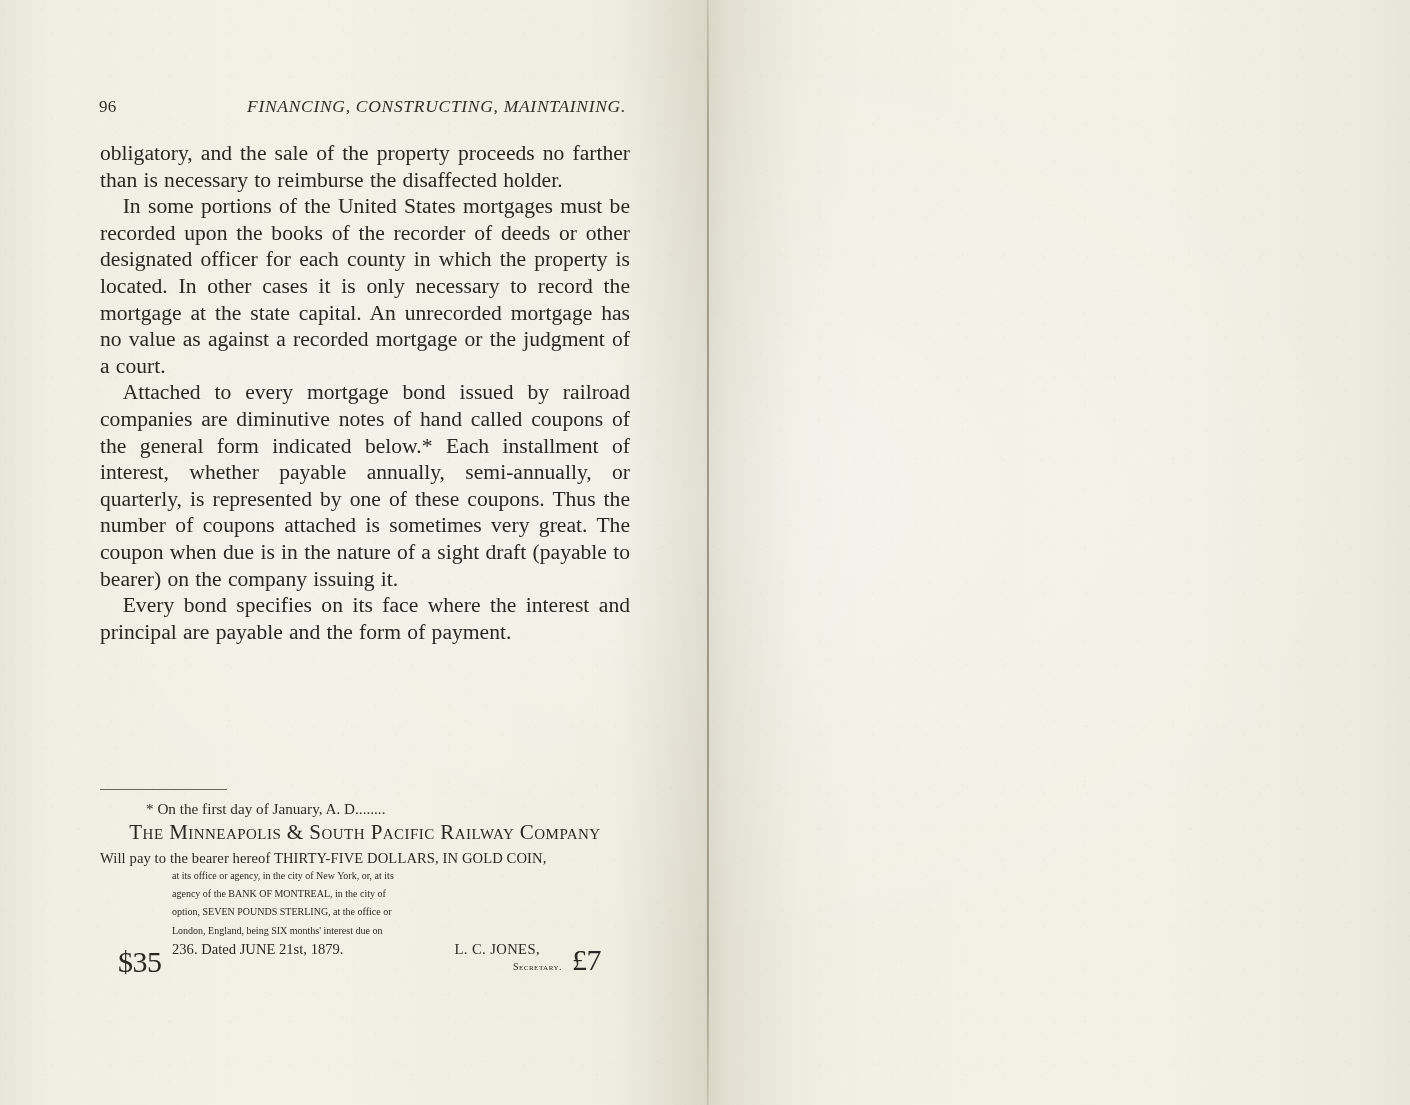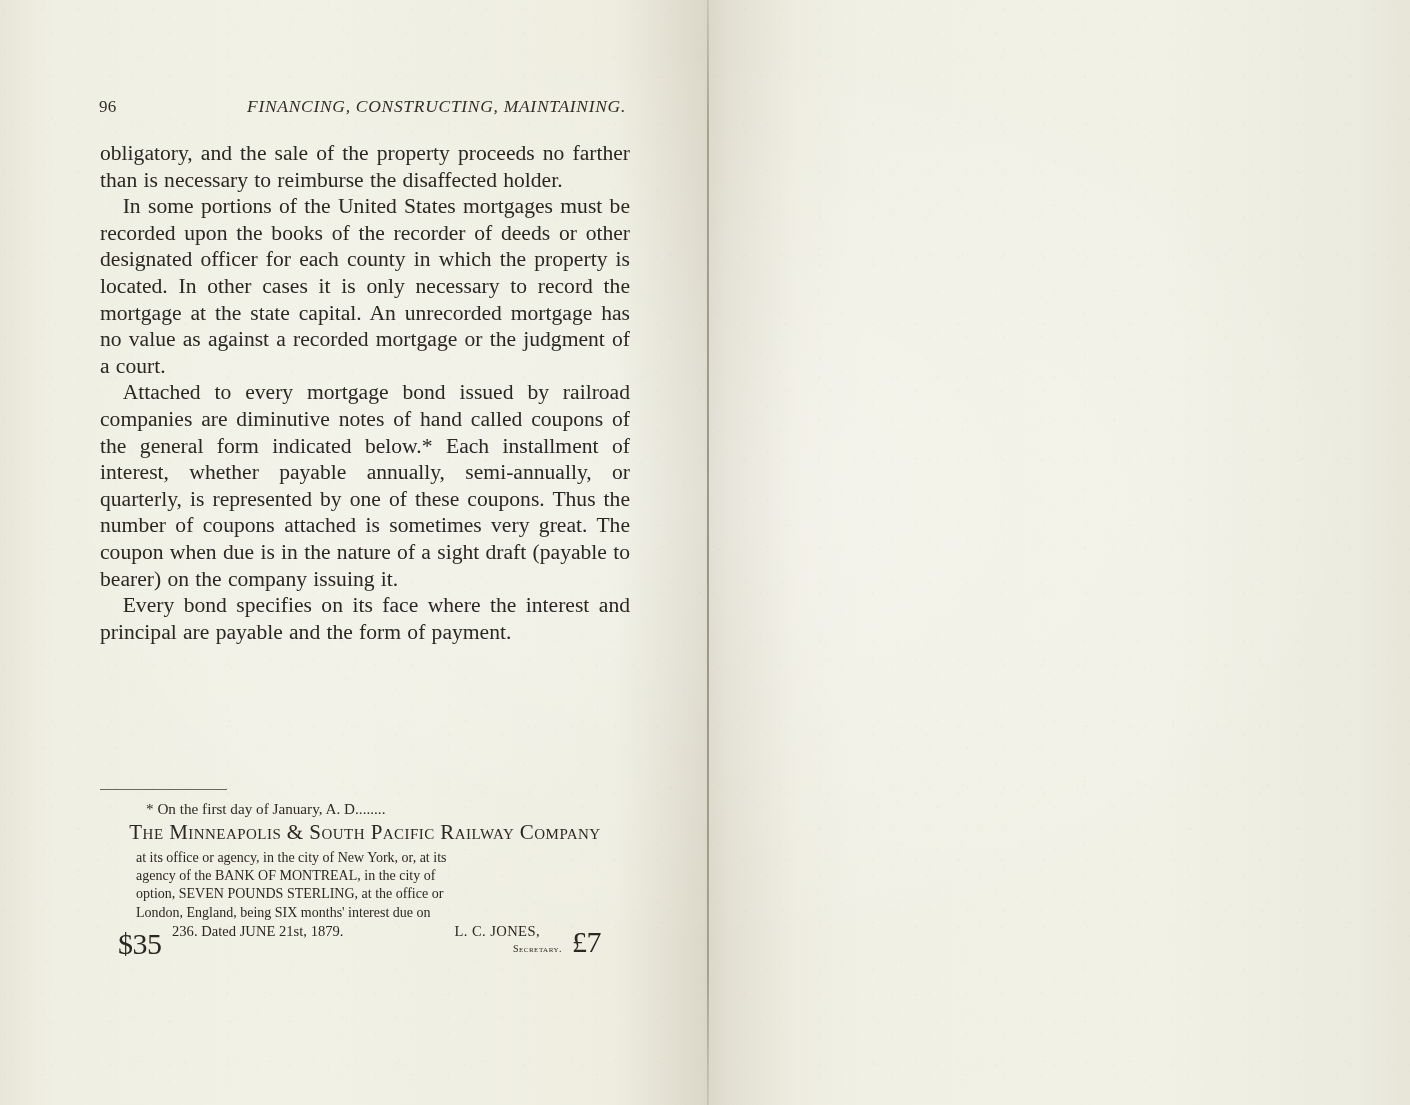--- a/index.html
+++ b/index.html
@@ -167,23 +167,23 @@
     font-size: 14.6px;
     letter-spacing: 0.1px;
     line-height: 18px;
     white-space: nowrap;
   }
   .coupon-body-wrap {
     position: relative;
     min-height: 96px;
   }
   .coupon-body {
-    margin-left: 36px;
+    margin-left: 72px;
     width: 390px;
-    font-size: 14px;
+    font-size: 10px;
     line-height: 18.2px;
     text-align: justify;
     text-align-last: left;
   }
   .coupon-body .ln { display: block; white-space: nowrap; }
   .amt {
     position: absolute;
     font-family: "Liberation Serif", "DejaVu Serif", serif;
     font-size: 30px;
     letter-spacing: -0.5px;
@@ -224,20 +224,21 @@
     </div>
 
     <div class="fn-rule fn-rule-left"></div>
 
     <div class="footnote fn-left">* On the first day of January, A. D........</div>
 
     <div class="coupon">
 
       <div class="coupon-title">The Minneapolis &amp; South Pacific Railway Company</div>
 
+      <div class="coupon-line1">Will pay to the bearer hereof THIRTY-FIVE DOLLARS, IN GOLD COIN,</div>
 
       <div class="coupon-body-wrap">
         <div class="amt amt-usd">$35</div>
         <div class="amt amt-gbp">£7</div>
 
         <div class="coupon-body">
           <span class="ln">at its office or agency, in the city of New York, or, at its</span>
           <span class="ln">agency of the BANK OF MONTREAL, in the city of</span>
           <span class="ln">option, SEVEN POUNDS STERLING, at the office or</span>
           <span class="ln">London, England, being SIX months' interest due on</span>

